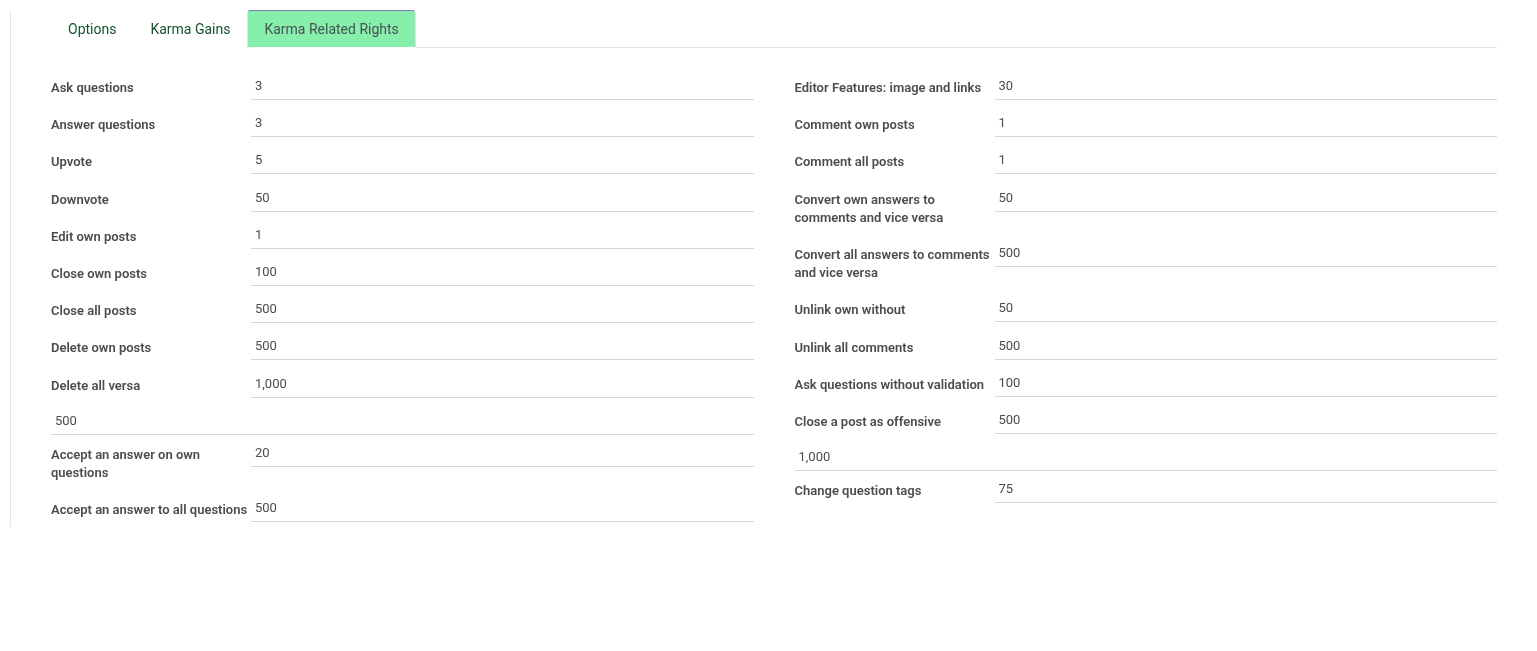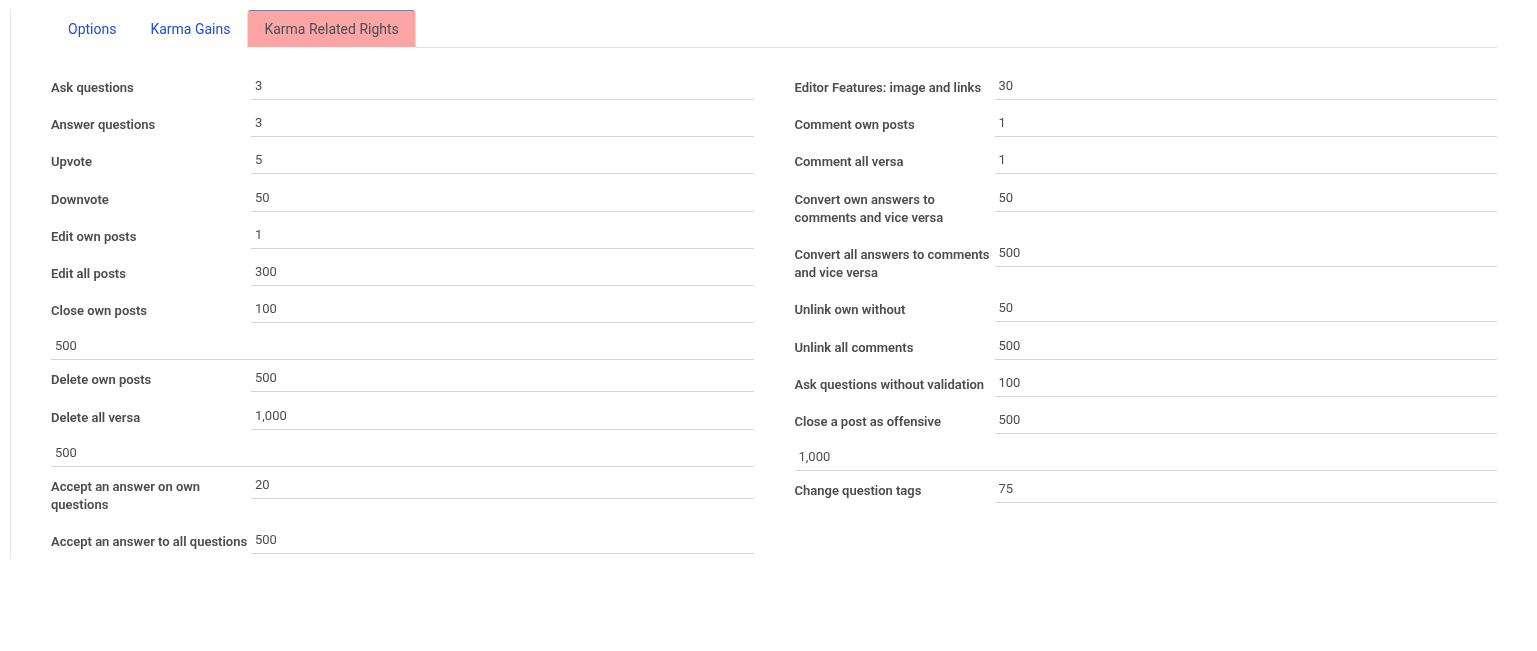--- a/index.html
+++ b/index.html
@@ -15,33 +15,33 @@
       padding-left: 40px;
     }
     .tabs {
       display: flex;
       border-bottom: 1px solid #dee2e6;
       margin-bottom: 20px;
     }
     .tab {
       padding: 10px 16px;
       font-size: 14px;
-      color: #1d4ed8;
+      color: #14532d;
       border: 1px solid transparent;
       border-top-left-radius: 4px;
       border-top-right-radius: 4px;
       margin-bottom: -1px;
       cursor: pointer;
       background: #fff;
     }
     .tab.active {
       color: #495057;
       border-color: #dee2e6 #dee2e6 #fff;
       border-top: 1px solid #7c7bad;
-      background: #fca5a5;
+      background: #86efac;
     }
     .form-area {
       display: flex;
       gap: 41px;
     }
     .col {
       flex: 1;
     }
     .field-row {
       display: flex;
@@ -95,28 +95,25 @@
         </div>
         <div class="field-row">
           <label class="field-label">Downvote</label>
           <input class="field-input" type="text" value="50" style="">
         </div>
         <div class="field-row">
           <label class="field-label">Edit own posts</label>
           <input class="field-input" type="text" value="1" style="">
         </div>
         <div class="field-row">
-          <label class="field-label">Edit all posts</label>
-          <input class="field-input" type="text" value="300" style="">
-        </div>
-        <div class="field-row">
           <label class="field-label">Close own posts</label>
           <input class="field-input" type="text" value="100" style="">
         </div>
         <div class="field-row">
+          <label class="field-label">Close all posts</label>
           <input class="field-input" type="text" value="500" style="">
         </div>
         <div class="field-row">
           <label class="field-label">Delete own posts</label>
           <input class="field-input" type="text" value="500" style="">
         </div>
         <div class="field-row">
           <label class="field-label">Delete all versa</label>
           <input class="field-input" type="text" value="1,000" style="">
         </div>
@@ -135,21 +132,21 @@
     <div class="col" id="col-right">
         <div class="field-row">
           <label class="field-label">Editor Features: image and links</label>
           <input class="field-input" type="text" value="30" style="">
         </div>
         <div class="field-row">
           <label class="field-label">Comment own posts</label>
           <input class="field-input" type="text" value="1" style="">
         </div>
         <div class="field-row">
-          <label class="field-label">Comment all versa</label>
+          <label class="field-label">Comment all posts</label>
           <input class="field-input" type="text" value="1" style="">
         </div>
         <div class="field-row">
           <label class="field-label">Convert own answers to comments and vice versa</label>
           <input class="field-input" type="text" value="50" style="">
         </div>
         <div class="field-row">
           <label class="field-label">Convert all answers to comments and vice versa</label>
           <input class="field-input" type="text" value="500" style="">
         </div>

